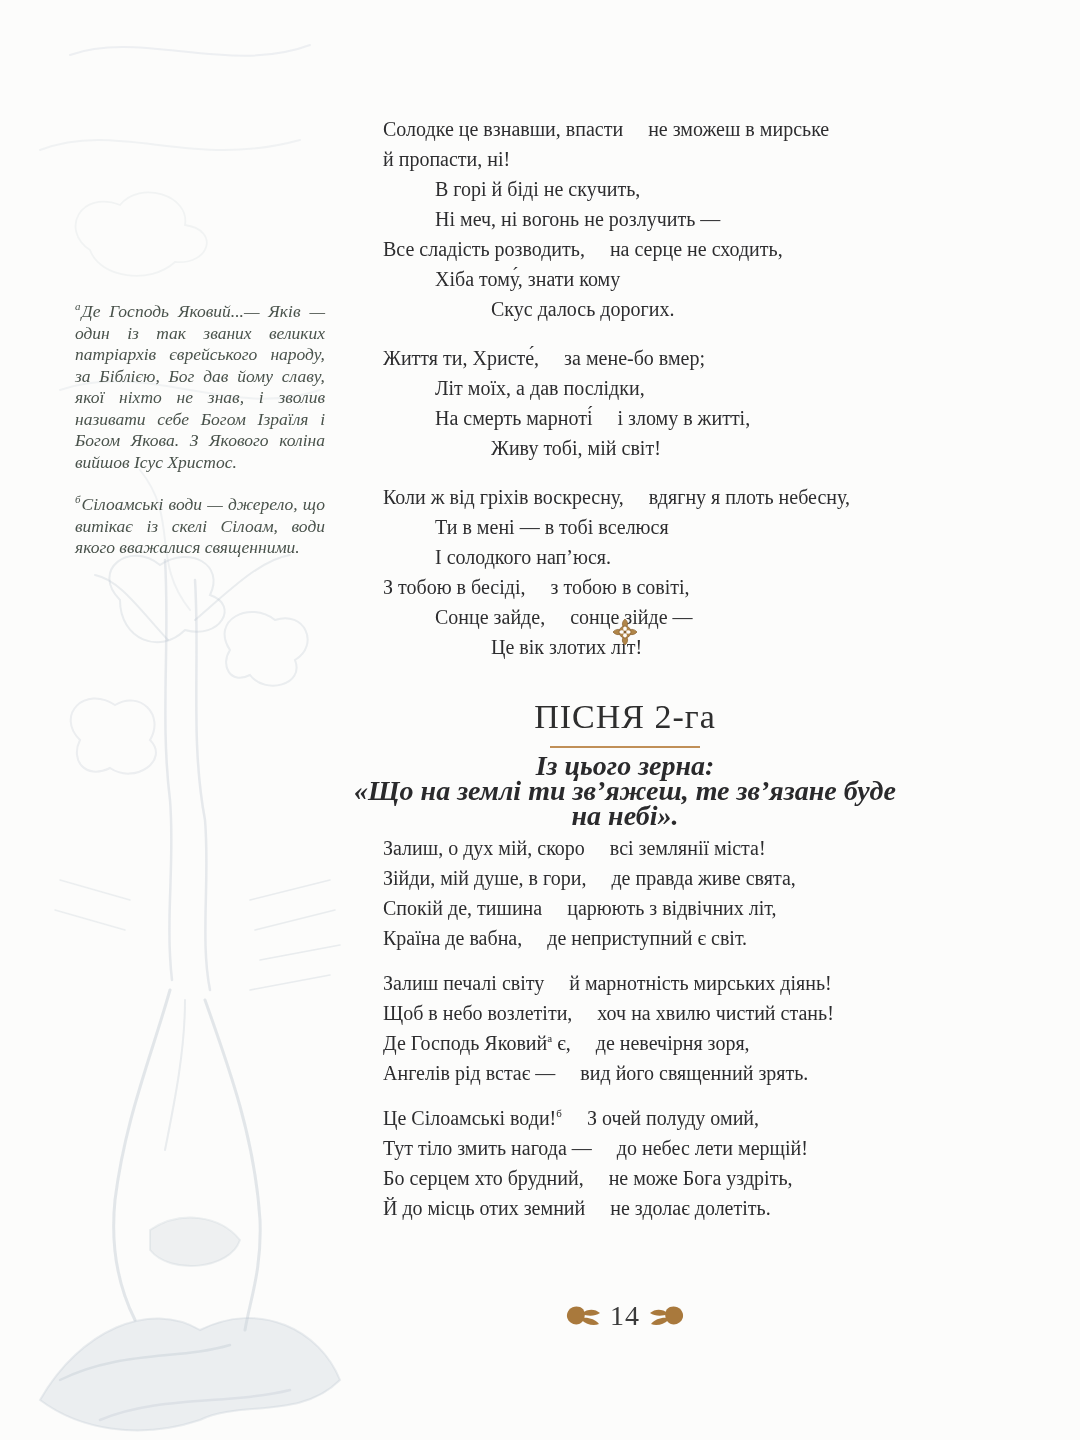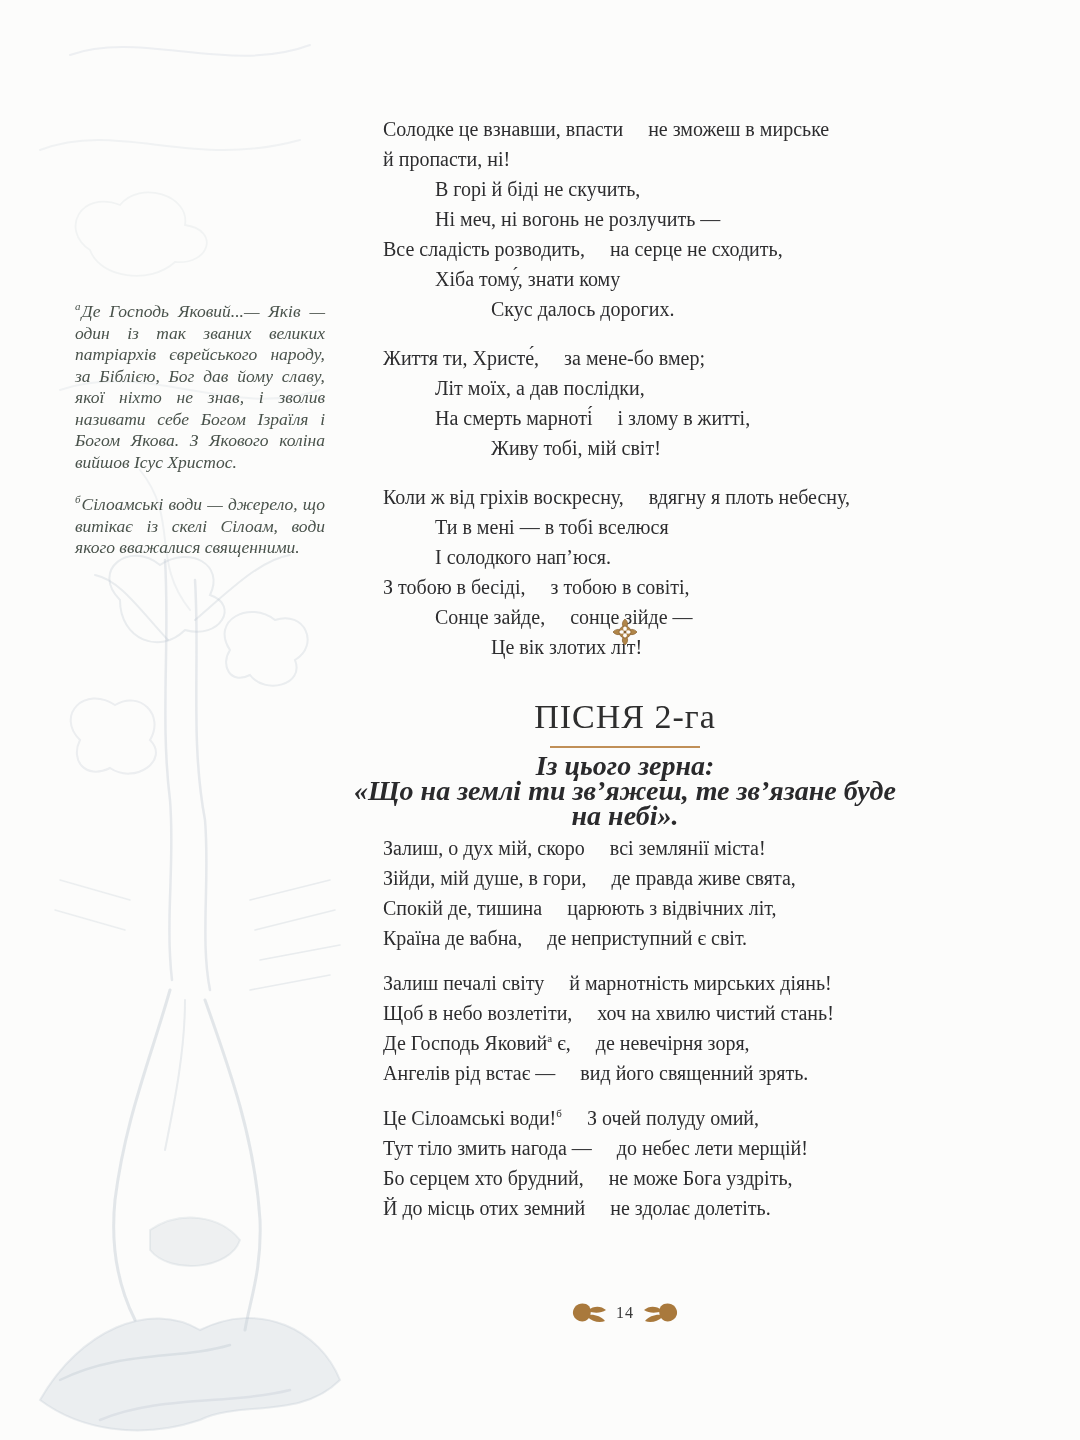--- a/index.html
+++ b/index.html
@@ -26,21 +26,21 @@
   
   .centerband{position:absolute;left:340px;width:570px;text-align:center;}
   .ornament-band{top:618px;}
   .head-band{top:698px;}
   .song-title{font-size:34px;letter-spacing:1px;color:#2e2e2e;}
   .title-rule{width:150px;height:2px;background:#c08f57;border:0;margin:10px auto 0 auto;}
   .epigraph-band{top:753px;color:#2a2a2c;}
   .epigraph-line{font-size:28px;line-height:25px;font-style:italic;font-weight:bold;}
   .footer-band{top:1300px;}
   .footer-inner{display:inline-flex;align-items:center;gap:9px;}
-  .page-num{font-size:16px;color:#3a3a3a;letter-spacing:1px;}
+  .page-num{font-size:28px;color:#3a3a3a;letter-spacing:1px;}
   .leaf{display:inline-block;}
 </style>
 </head>
 <body>
 
 <svg class="sketch" viewBox="0 0 370 1440" xmlns="http://www.w3.org/2000/svg">
   <g stroke="#bcc6d0" fill="none" stroke-linecap="round">
     <path d="M70 55 C140 30 230 75 310 45" stroke-width="2" stroke-opacity="0.22"></path>
     <path d="M40 150 C120 120 190 170 300 140" stroke-width="2" stroke-opacity="0.18"></path>
     <path d="M90 250 C60 230 80 190 120 205 C140 180 190 195 185 225 C220 230 210 265 175 262 C150 285 100 278 90 250 Z" stroke-width="1.8" stroke-opacity="0.16"></path>

